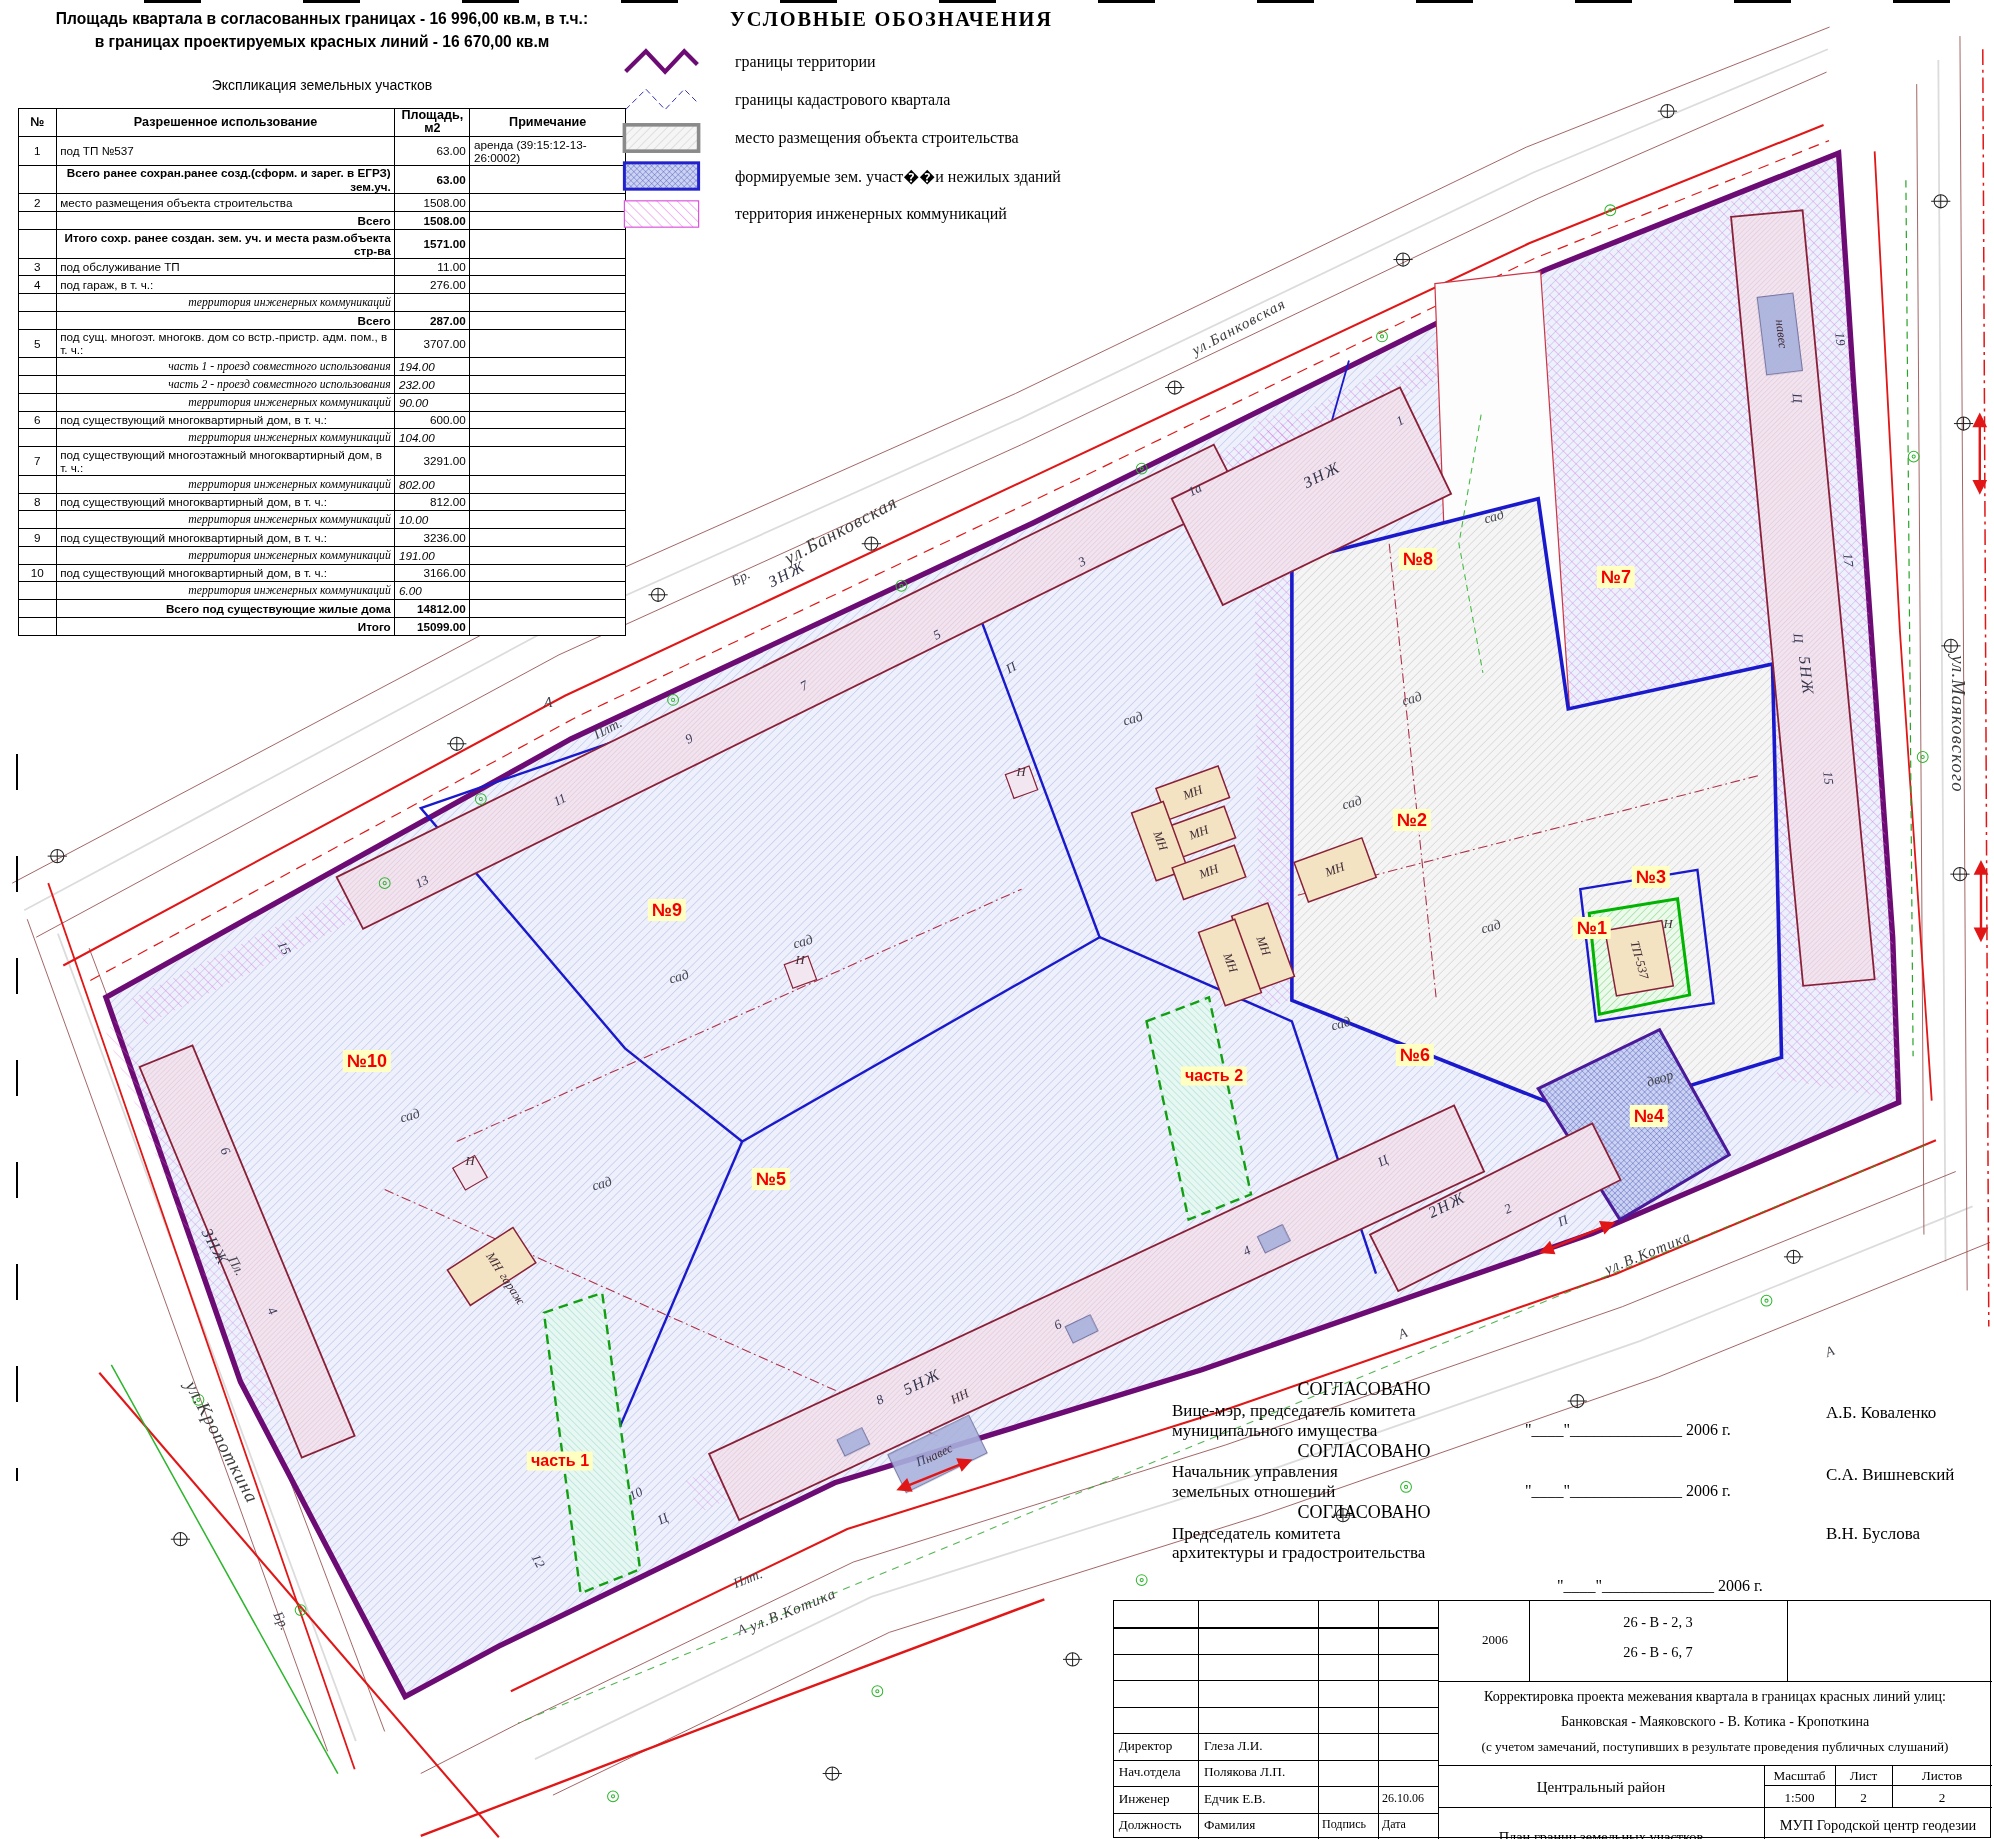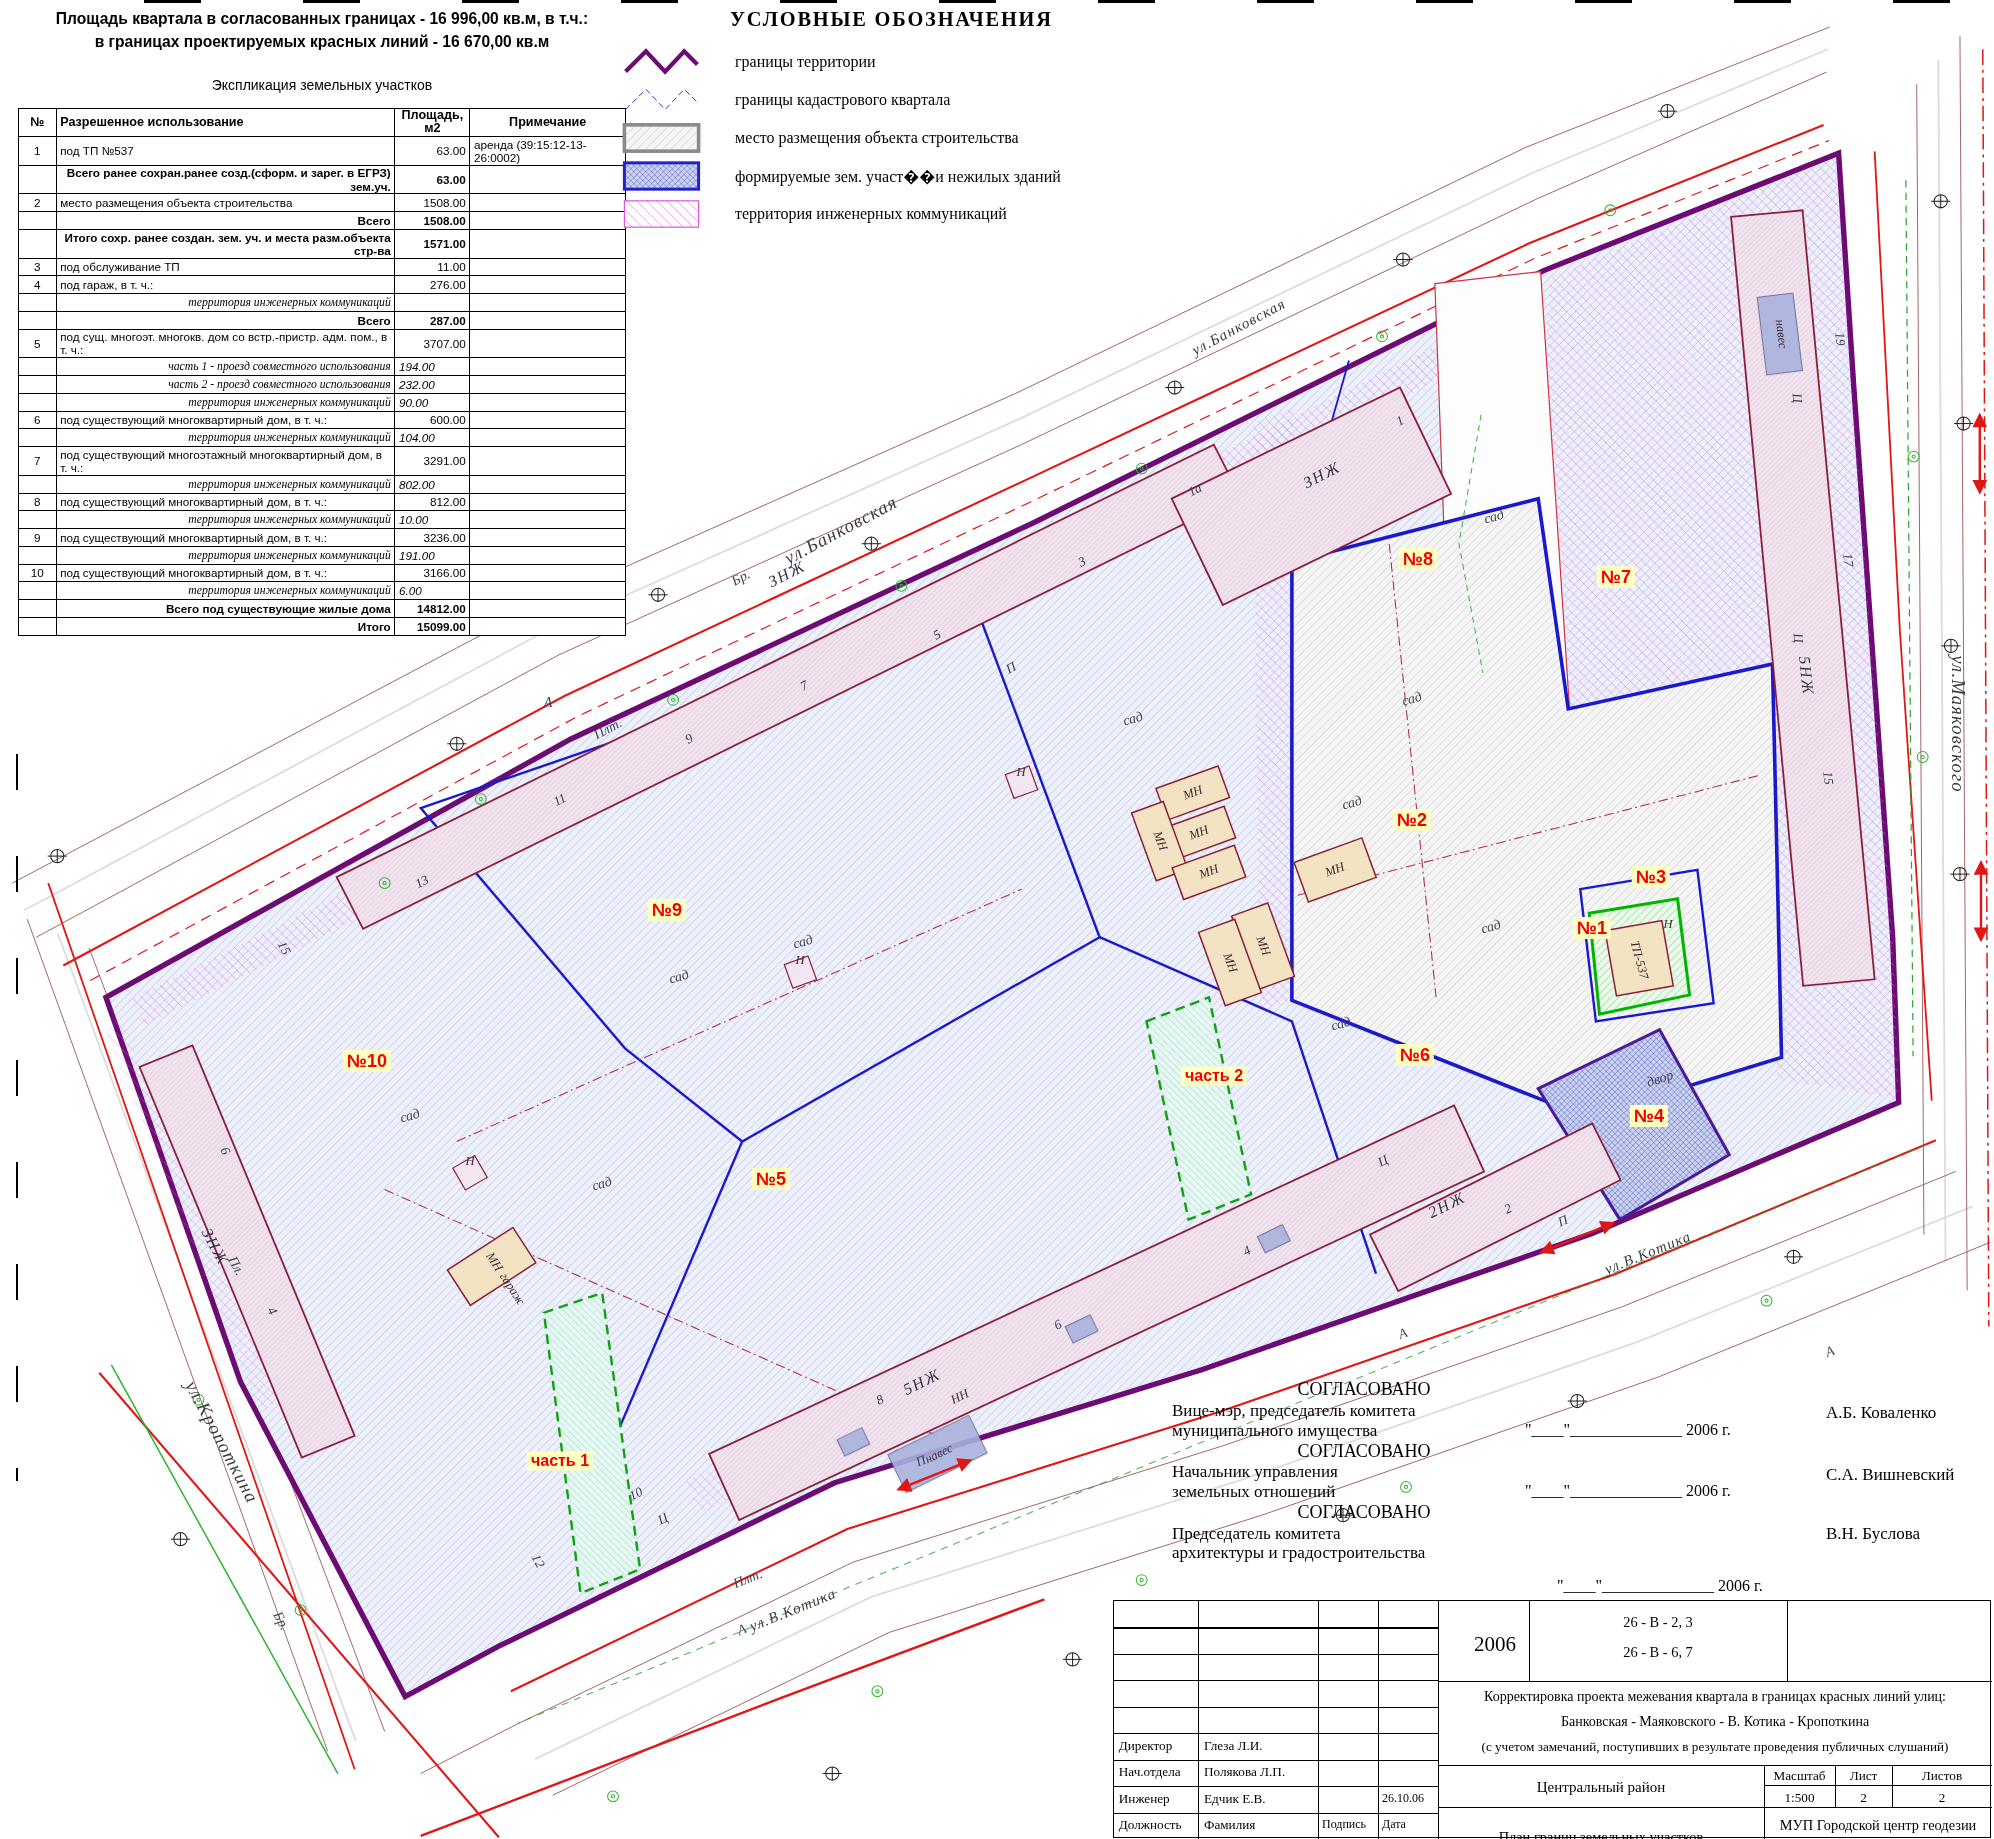--- a/index.html
+++ b/index.html
@@ -354,21 +354,21 @@
   <div class="lbl hn" style="left:1011px;top:668px;transform:translate(-50%,-50%) rotate(-28deg)">П</div>
 
   <div id="exp">
     <div class="t1">Площадь квартала в согласованных границах - 16 996,00 кв.м, в т.ч.:</div>
     <div class="t1">в границах проектируемых красных линий - 16 670,00 кв.м</div>
     <div class="t2">Экспликация земельных участков</div>
     <table>
       <thead>
         <tr>
           <td class="num">№</td>
-          <td class="use" style="text-align:left">Разрешенное использование</td>
+          <td class="use" style="text-align:center">Разрешенное использование</td>
           <td class="area" style="text-align:center"><span>Площадь,</span><br><span>м2</span></td>
           <td class="note">Примечание</td>
         </tr>
       </thead>
       <tbody>
 
           <tr>
             <td class="num">1</td>
             <td class="use">под ТП №537</td>
             <td class="area">63.00</td>
@@ -648,21 +648,21 @@
     <div class="tc" style="left:4.8px;top:163px">Нач.отдела</div>
     <div class="tc" style="left:90px;top:163px">Полякова Л.П.</div>
     <div class="tc" style="left:4.8px;top:190px">Инженер</div>
     <div class="tc" style="left:90px;top:190px">Едчик Е.В.</div>
     <div class="tc" style="left:268px;top:190px;font-size:12px">26.10.06</div>
     <div class="tc" style="left:4.8px;top:216px">Должность</div>
     <div class="tc" style="left:90px;top:216px">Фамилия</div>
     <div class="tc" style="left:208px;top:216px;font-size:12px">Подпись</div>
     <div class="tc" style="left:268px;top:216px;font-size:12px">Дата</div>
 
-    <div class="tc tcc" style="left:324px;top:31px;width:114px;font-size:21px">2006</div>
+    <div class="tc tcc" style="left:324px;top:31px;width:114px;font-size:13px">2006</div>
     <div class="tc tcc" style="left:415px;top:13.2px;width:258px;font-size:14.4px">26 - В - 2, 3</div>
     <div class="tc tcc" style="left:415px;top:43px;width:258px;font-size:14.4px">26 - В - 6, 7</div>
 
     <div class="tc tcc" style="left:324px;top:88px;width:554px;font-size:14px">Корректировка проекта межевания квартала в границах красных линий улиц:</div>
     <div class="tc tcc" style="left:324px;top:113px;width:554px;font-size:14px">Банковская - Маяковского - В. Котика - Кропоткина</div>
     <div class="tc tcc" style="left:324px;top:138px;width:554px;font-size:13.2px">(с учетом замечаний, поступивших в результате проведения публичных слушаний)</div>
 
     <div class="tc tcc" style="left:324px;top:178px;width:326px;font-size:15px">Центральный район</div>
     <div class="tc tcc" style="left:650px;top:167px;width:71px">Масштаб</div>
     <div class="tc tcc" style="left:721px;top:167px;width:57px">Лист</div>

